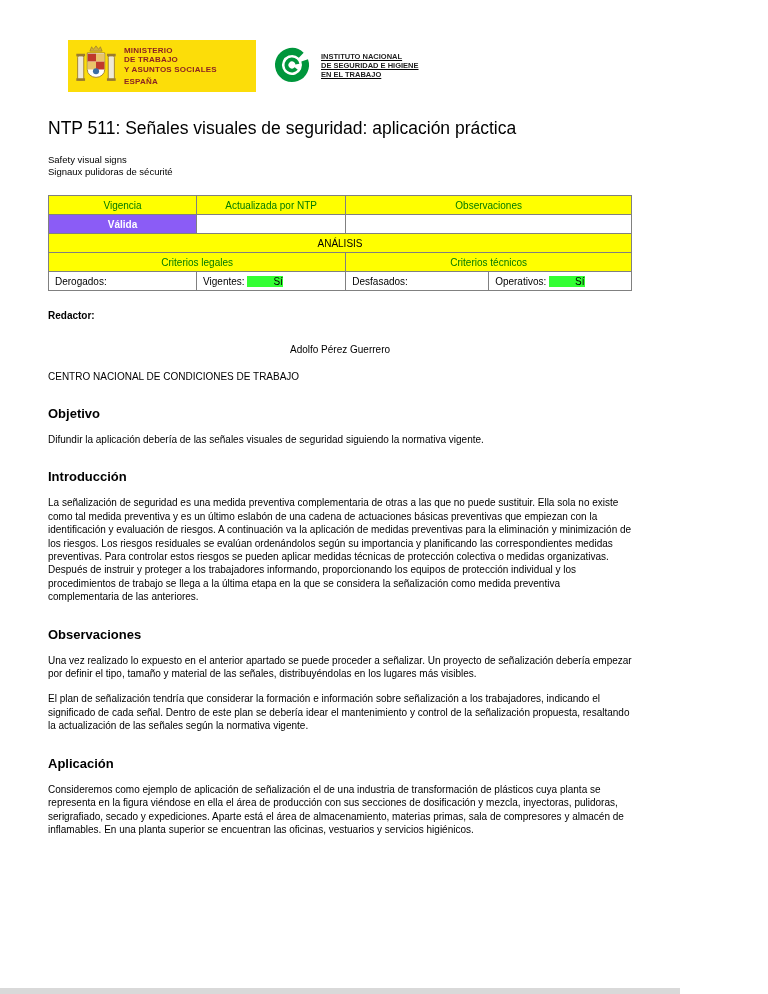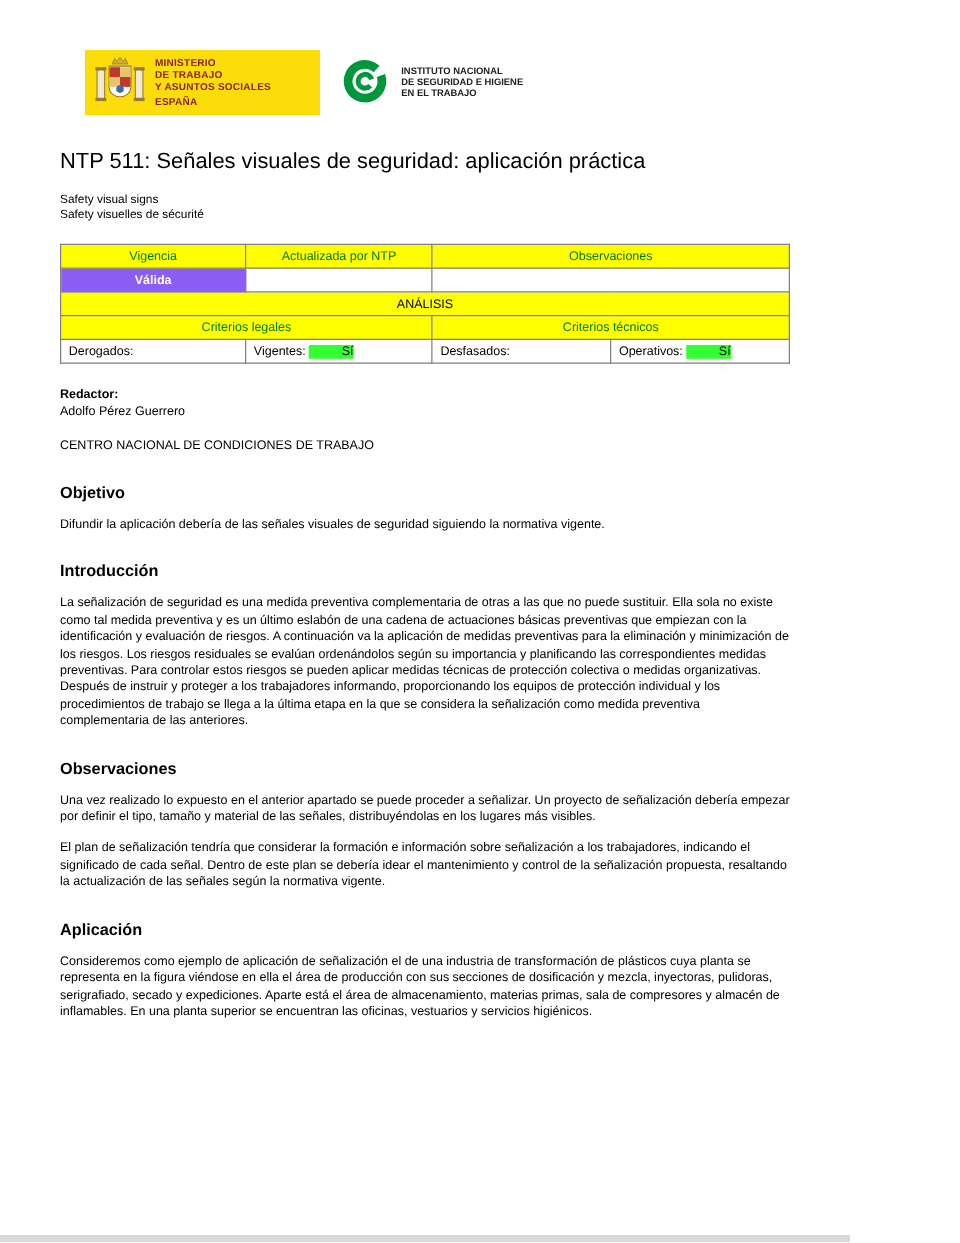--- a/index.html
+++ b/index.html
@@ -9,42 +9,42 @@
     font-family: "Liberation Sans", sans-serif; color: #000; overflow: hidden;
   }
   
   .header { display: flex; align-items: flex-start; padding: 40px 0 0 68px; gap: 16px; }
   .ministry-box {
     background: #FCDD09; width: 188px; height: 52px;
     display: flex; align-items: center; gap: 7px; padding: 3px 7px;
   }
   .ministry-text { font-weight: bold; color: #8B2323; font-size: 8px; line-height: 9.5px; letter-spacing: .2px; }
   .ministry-text .espana { margin-top: 3px; }
-  .insht-box { display: flex; align-items: center; gap: 9px; padding-top: 5px; }
+  .insht-box { display: flex; align-items: center; gap: 9px; padding-top: 5px; text-decoration: underline; }
   .insht-text { font-weight: bold; color: #222; font-size: 7.5px; line-height: 9px; }
   
   .content { padding: 0 48px; }
   h1 { font-size: 17.5px; font-weight: normal; margin: 26px 0 0 0; }
   .subtitles { margin-top: 15px; font-size: 9.5px; line-height: 12px; }
   
   table.meta-table {
     width: 100%; border-collapse: collapse; margin-top: 17px;
     font-size: 10px; border: 1px solid #555;
   }
   table.meta-table td { border: 1px solid #808080; padding: 3px 6px; height: 19px; }
   td.yh { background: #FFFF00; color: #007A00; font-weight: normal; text-align: center; }
   td.yh.black { color: #000; }
   td.valid-cell { background: #8b5cf6; color: #fff; font-weight: bold; text-align: center; }
   .hl { background: #33FF33; padding-left: 26px; }
   
   p { margin: 0; }
   .small { font-size: 10px; line-height: 13px; }
   .bold { font-weight: bold; }
   .redactor-label { margin-top: 18px; }
-  .redactor-name { margin-top: 1px; }
+  .redactor-name { margin-top: 21px; text-align: center; }
   .redactor-center { margin-top: 14px; }
   h2 { font-size: 13px; font-weight: bold; margin: 23px 0 12px 0; }
   .body { font-size: 10px; line-height: 13.4px; margin: 0 0 12px 0; text-align: left; }
   .bottom-bar { position: absolute; left: 0; bottom: 0; width: 100%; height: 6px; background: #d9d9d9; }
 </style>
 </head>
 <body>
 
 <div class="page">
 
@@ -85,21 +85,21 @@
       </div>
     </div>
   </div>
 
   <div class="content">
 
     <h1>NTP 511: Señales visuales de seguridad: aplicación práctica</h1>
 
     <div class="subtitles">
       <div>Safety visual signs</div>
-      <div>Safety visuelles de sécurité</div>
+      <div>Signaux pulidoras de sécurité</div>
     </div>
 
     <table class="meta-table">
       <colgroup>
         <col style="width:25.4%">
           <col style="width:25.6%">
           <col style="width:24.5%">
           <col style="width:24.5%">
       </colgroup>
       <tbody>

